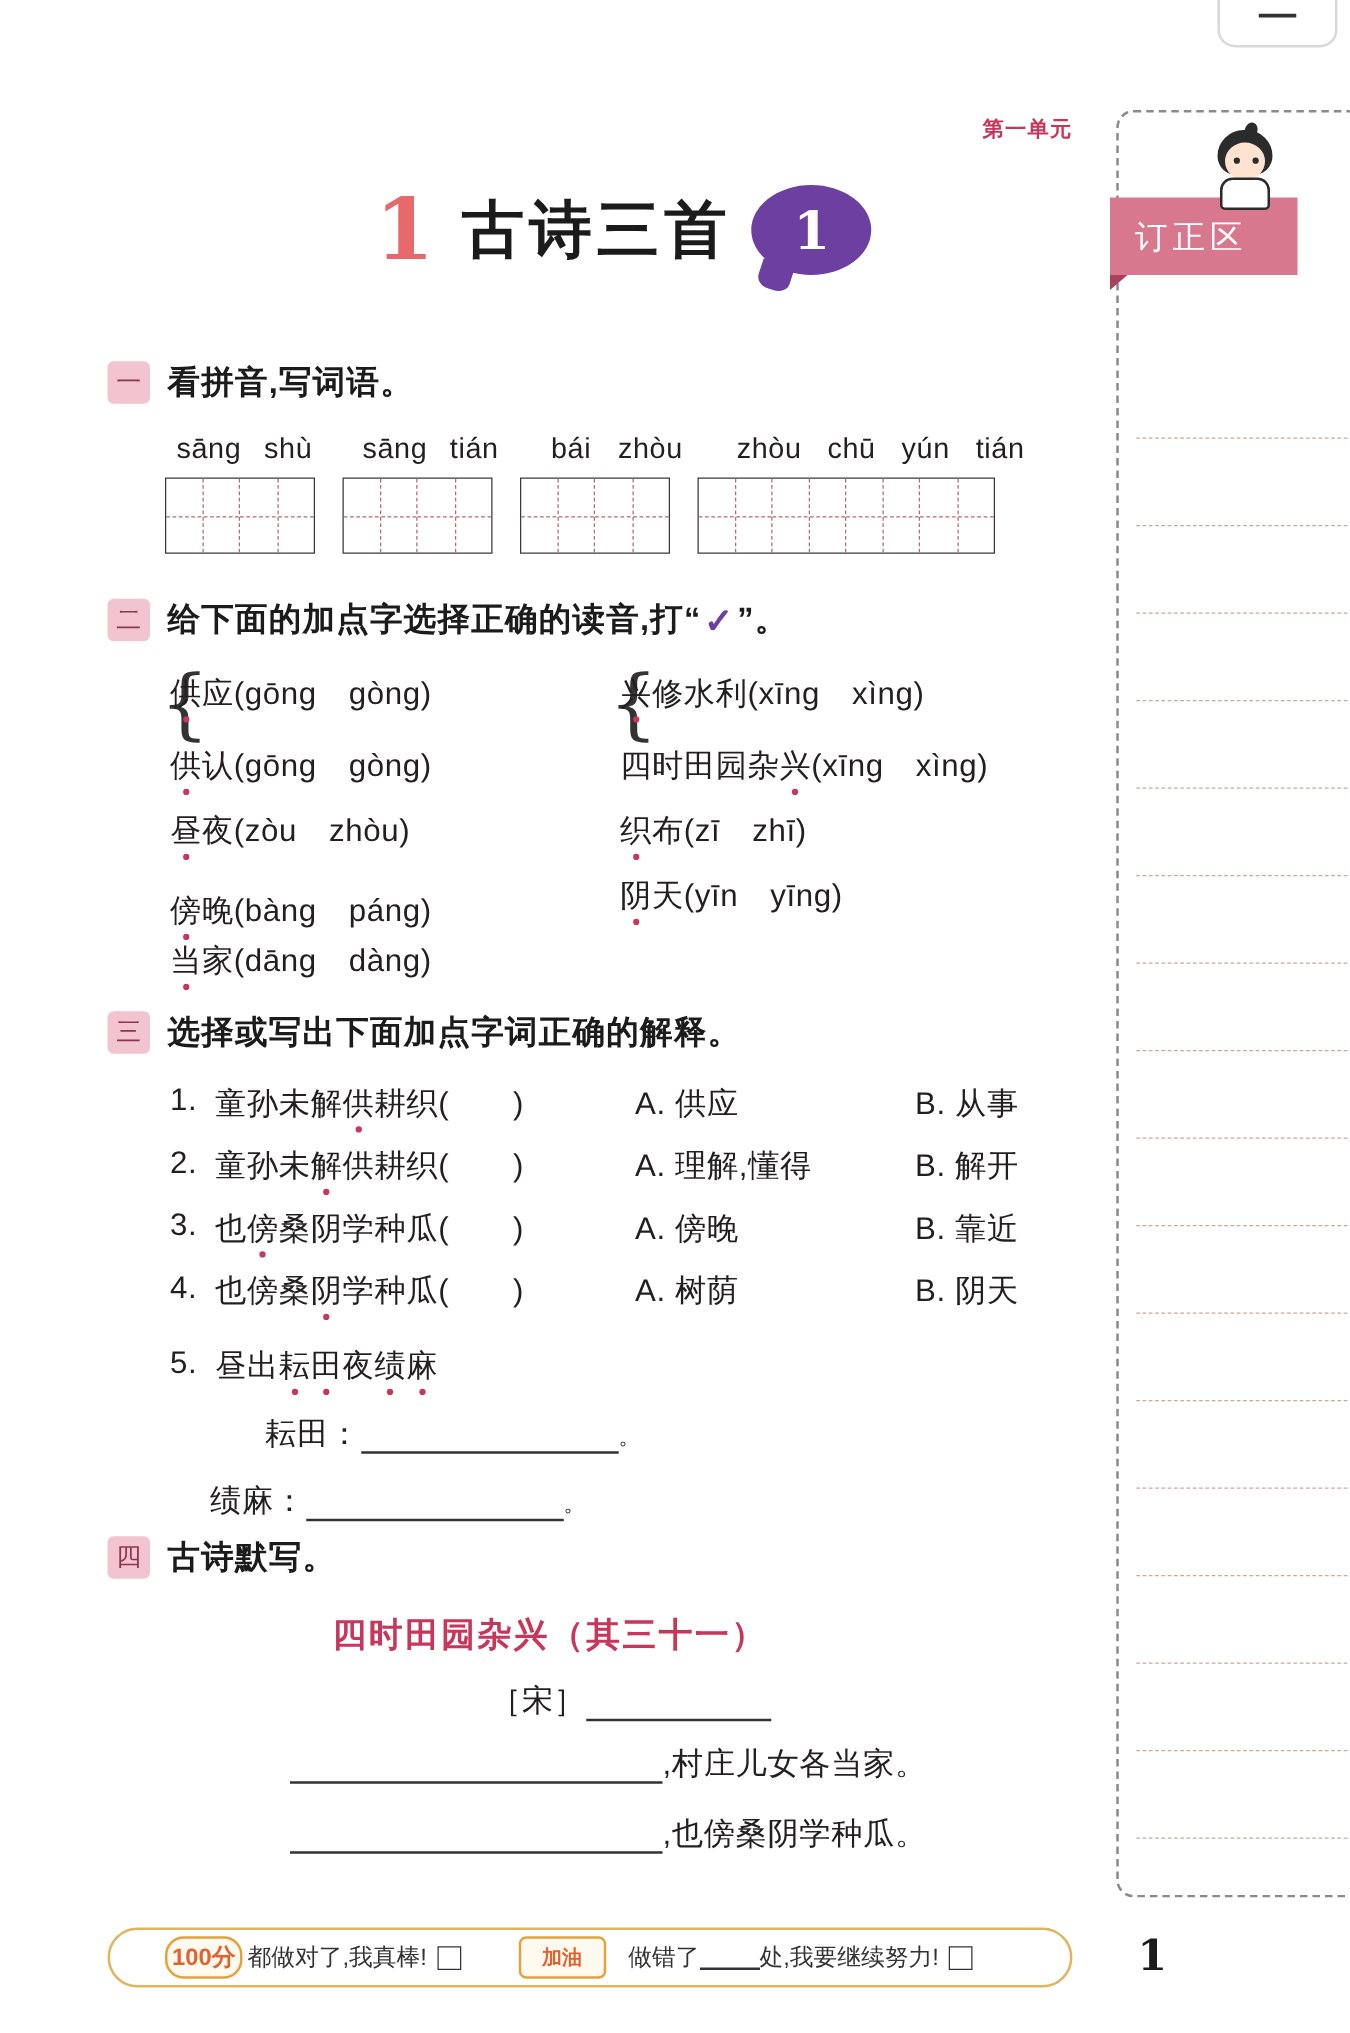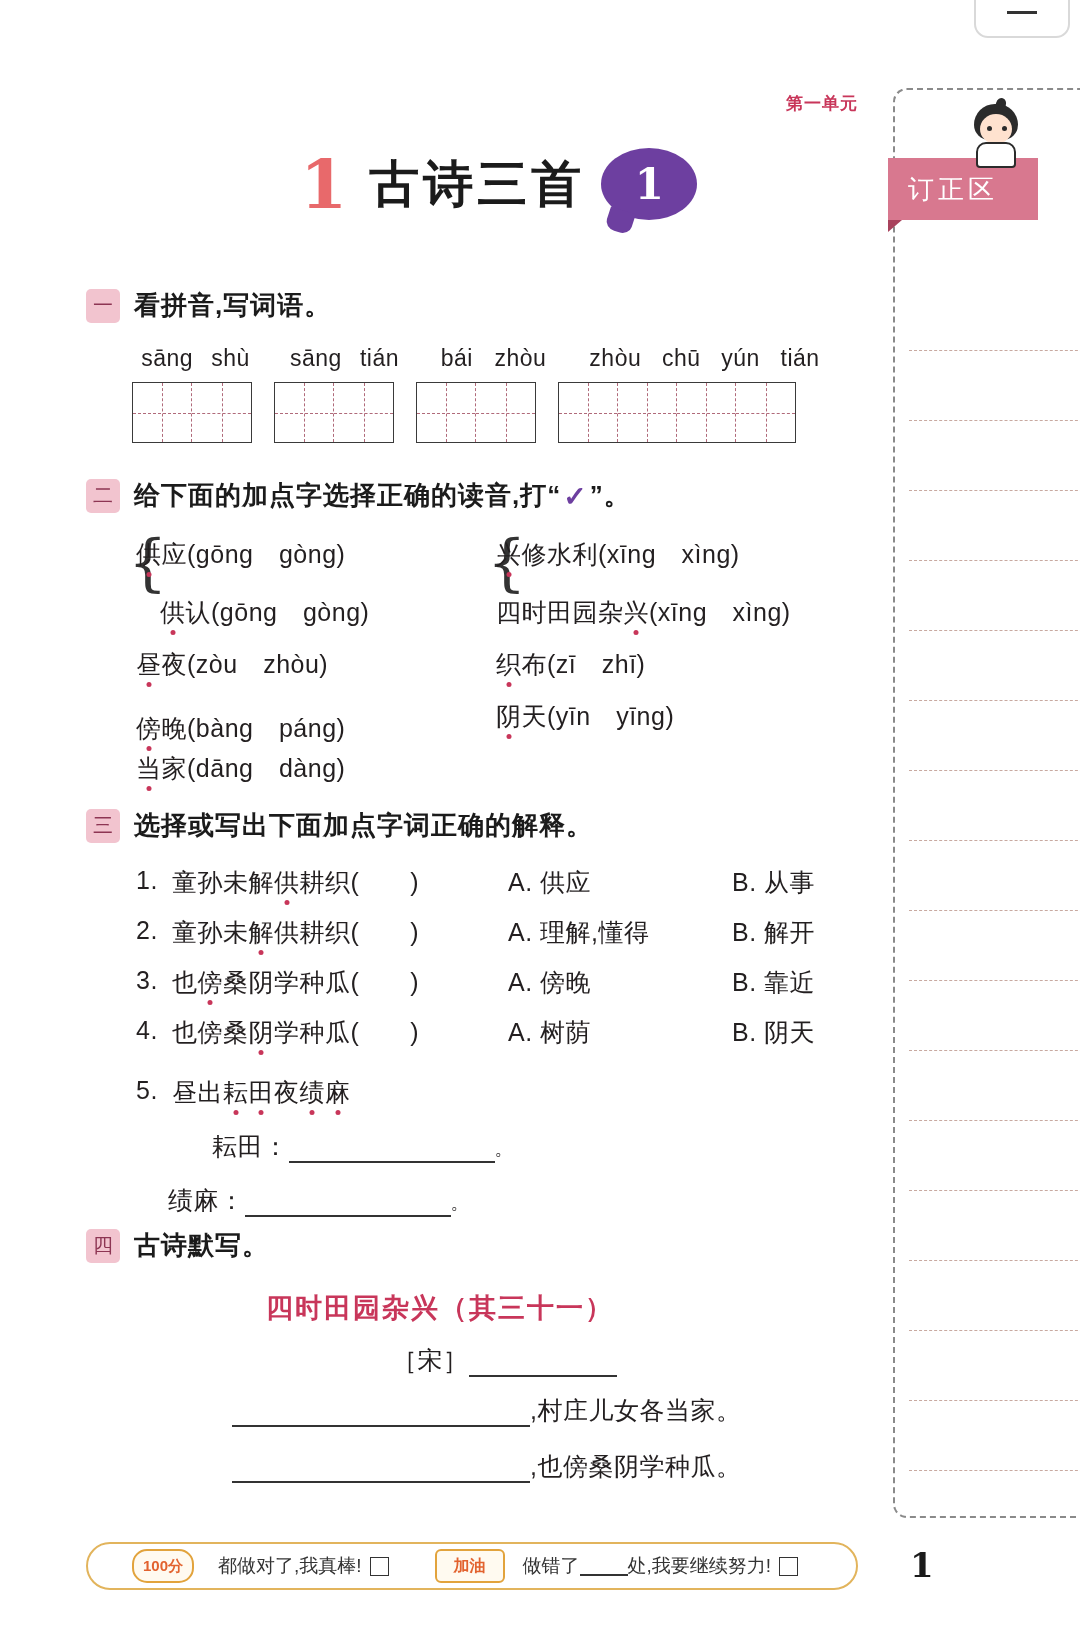--- a/index.html
+++ b/index.html
@@ -313,21 +313,21 @@
     display: flex;
     align-items: center;
     font-size: 19px;
     color: #333;
   }
   .stamp {
     width: 58px; height: 30px;
     border: 2px solid #e2a33c;
     border-radius: 15px;
     color: #e2622e;
-    font-size: 15px;
+    font-size: 19px;
     font-weight: bold;
     display: flex; align-items: center; justify-content: center;
     margin-left: 44px;
     background: #fffaf0;
     flex: none;
   }
   .stamp2 {
     width: 66px; height: 30px;
     border: 2px solid #e2a33c;
     border-radius: 6px;
@@ -497,21 +497,21 @@
     <span>给下面的加点字选择正确的读音,打“</span><span class="check-mark">✓</span><span>”。</span>
   </div>
 </div>
 
 <div class="brace" style="top:532px; left:128px;">{</div>
 <div class="brace" style="top:532px; left:487px;">{</div>
 
 <div class="txt" style="top:538px; left:136px;">
   <span class="dot-under">供</span><span>应</span><span>(gōng　gòng)</span>
 </div>
-<div class="txt" style="top:596px; left:136px;margin-left:24px;">
+<div class="txt" style="top:596px; left:136px;">
   <span class="dot-under">供</span><span>认</span><span>(gōng　gòng)</span>
 </div>
 <div class="txt" style="top:648px; left:136px;">
   <span class="dot-under">昼</span><span>夜</span><span>(zòu　zhòu)</span>
 </div>
 <div class="txt" style="top:712px; left:136px;">
   <span class="dot-under">傍</span><span>晚</span><span>(bàng　páng)</span>
 </div>
 <div class="txt" style="top:752px; left:136px;">
   <span class="dot-under">当</span><span>家</span><span>(dāng　dàng)</span>
@@ -588,21 +588,21 @@
 
 <div class="txt" style="top:1394px; left:232px;">
   <span class="blank-line" style="width:298px;height:26px"></span><span>,村庄儿女各当家。</span>
 </div>
 <div class="txt" style="top:1450px; left:232px;">
   <span class="blank-line" style="width:298px;height:26px"></span><span>,也傍桑阴学种瓜。</span>
 </div>
 
 <div class="footer">
   <div class="stamp">100分</div>
-  <span style="margin-left:24px">都做对了,我真棒!</span>
+  <span style="margin-left:4px">都做对了,我真棒!</span>
   <span class="box-sq"></span>
   <div class="stamp2">加油</div>
   <span style="margin-left:18px">做错了</span>
   <span class="blank-line" style="width:48px;height:18px"></span>
   <span>处,我要继续努力!</span>
   <span class="box-sq"></span>
 </div>
 
 <div class="page-no">1</div>
 

